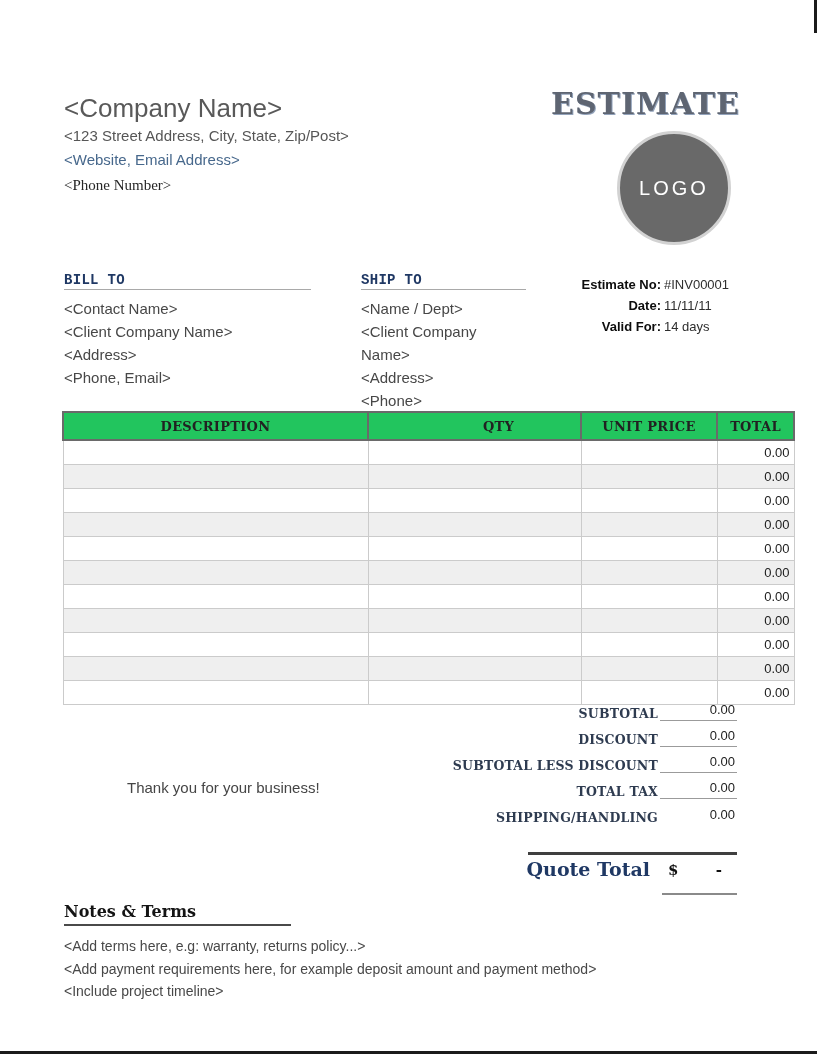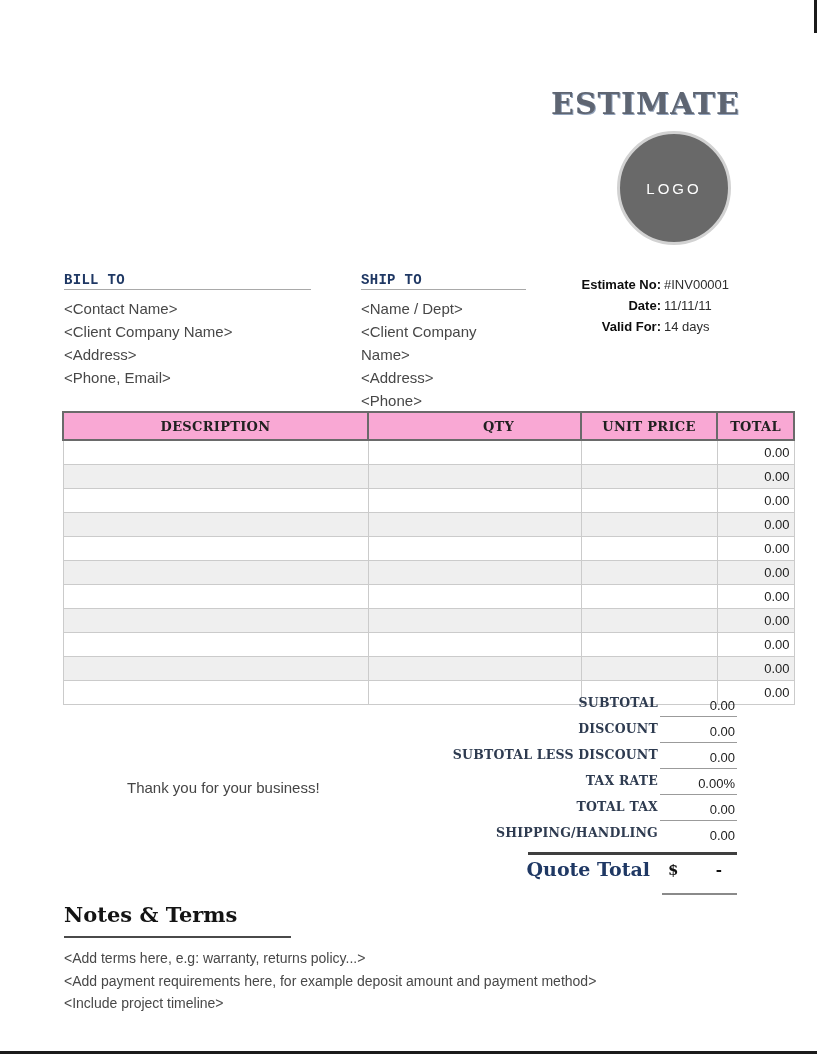--- a/index.html
+++ b/index.html
@@ -16,84 +16,90 @@
   .company-address{font-size:15px;line-height:24px;color:#565656;}
   .company-website{font-size:15px;line-height:24px;color:#47688c;}
   .company-phone{font-size:15px;line-height:26px;color:#262626;font-family:"Liberation Serif",serif;}
 
   
   .estimate-title{position:absolute;right:77px;top:86px;font-family:"DejaVu Serif",serif;
                   font-weight:bold;font-size:30px;letter-spacing:1px;color:#5e6572;
                   text-shadow:1px 1px 0 #93a3bb;}
   .logo-circle{position:absolute;left:617px;top:131px;width:108px;height:108px;border-radius:50%;
                background:#696969;border:3px solid #d2d2d2;display:flex;align-items:center;justify-content:center;}
-  .logo-text{color:#ffffff;font-size:15px;letter-spacing:3px;font-family:"Liberation Sans",sans-serif;}
+  .logo-text{color:#ffffff;font-size:20px;letter-spacing:3px;font-family:"Liberation Sans",sans-serif;}
 
   
   .party{position:absolute;top:272px;}
   .party.bill{left:64px;width:247px;}
   .party.ship{left:361px;width:165px;}
   .party-heading{font-family:Liberation Mono, monospace;font-weight:bold;font-size:14px;color:#1f3864;
                  letter-spacing:0.3px;padding-bottom:1px;border-bottom:1px solid #a9a9a9;}
   .party-lines{margin-top:7px;}
   .party-line{font-size:15px;line-height:23px;color:#474747;}
 
   
   .meta{position:absolute;left:519px;top:274px;width:219px;}
   .meta-row{display:flex;line-height:21px;}
   .meta-label{width:142px;text-align:right;font-family:Liberation Sans, sans-serif;font-weight:bold;
               font-size:13px;color:#0d0d0d;}
   .meta-value{margin-left:3px;flex:1;font-size:13px;color:#2e2e2e;}
 
   
   .items-table{position:absolute;left:62px;top:411px;width:675px;border-collapse:collapse;table-layout:fixed;}
-  .items-table th{height:26px;border:2px solid #6a6a6a;background:#f9a8d4;
+  .items-table th{height:26px;border:2px solid #6a6a6a;background:#22c55e;
                   font-family:"DejaVu Serif",serif;font-weight:bold;font-size:13px;color:#212121;
                   letter-spacing:0.3px;text-align:center;padding:0;}
   .items-table th:nth-child(1){width:303px;}
   .items-table th:nth-child(2){width:163px;padding-left:48px;}
   .items-table th:nth-child(3){width:134px;}
   .items-table th:nth-child(4){width:75px;}
   .items-table td{height:23px;border:1px solid #cbcbcb;font-size:13px;color:#1c1c1c;padding:0;}
   .items-table tr.alt td{background:#efefef;}
   .items-table td.cell-total{text-align:right;padding-right:4px;}
 
   
   .totals{position:absolute;left:300px;top:695px;width:437px;}
-  .totals-row{height:26px;display:flex;justify-content:flex-end;align-items:flex-start;}
+  .totals-row{height:26px;display:flex;justify-content:flex-end;align-items:flex-end;}
   .totals-label{text-align:right;font-family:"DejaVu Serif",serif;font-weight:bold;font-size:12.5px;
                 color:#2e3b50;letter-spacing:0.2px;}
   .totals-value{width:75px;margin-left:2px;text-align:right;padding:3px 2px 3px 0;font-size:13px;color:#1c1c1c;}
   .totals-value.underlined{border-bottom:1px solid #9b9b9b;}
 
   .thank-you{position:absolute;left:127px;top:779px;font-size:15px;color:#454545;}
 
   .quote-divider{position:absolute;left:528px;top:852px;width:209px;height:3px;background:#3f3f3f;}
   .quote-label{position:absolute;left:390px;top:858px;width:260px;text-align:right;
                font-family:"DejaVu Serif",serif;font-weight:bold;font-size:19px;color:#1f3864;}
   .quote-amount{position:absolute;left:668px;top:861px;width:54px;display:flex;justify-content:space-between;
                 font-family:"DejaVu Serif",serif;font-weight:bold;font-size:15px;color:#111111;}
   .quote-underline{position:absolute;left:662px;top:893px;width:75px;height:2px;background:#8a8a8a;}
 
   
   .notes{position:absolute;left:64px;top:902px;width:700px;}
-  .notes-heading{font-family:"DejaVu Serif",serif;font-weight:bold;font-size:21px;color:#141414;
-                 width:227px;padding-bottom:9px;border-bottom:2px solid #4a4a4a;}
+  .notes-heading{font-family:"DejaVu Serif",serif;font-weight:bold;font-size:16px;color:#141414;
+                 width:227px;padding-bottom:3px;border-bottom:2px solid #4a4a4a;}
   .notes-line{font-size:14px;color:#484848;}
   .notes-line.l1{margin-top:7px;}
   .notes-line.l2{margin-top:12px;}
   .notes-line.l3{margin-top:6px;}
 </style>
 </head>
 <body>
 
 <div class="page">
 
   <div class="top-edge-mark"></div>
 
+  <div class="company-block">
+    <div class="company-name">&lt;Company Name&gt;</div>
+    <div class="company-address">&lt;123 Street Address, City, State, Zip/Post&gt;</div>
+    <div class="company-website">&lt;Website, Email Address&gt;</div>
+    <div class="company-phone">&lt;Phone Number&gt;</div>
+  </div>
 
   <div class="estimate-title">ESTIMATE</div>
 
   <div class="logo-circle">
     <span class="logo-text">LOGO</span>
   </div>
 
   <div class="party bill">
     <div class="party-heading">BILL TO</div>
     <div class="party-lines">
@@ -215,24 +221,20 @@
       </div>
       <div class="totals-row">
         <span class="totals-label">DISCOUNT</span>
         <span class="totals-value underlined">0.00</span>
       </div>
       <div class="totals-row">
         <span class="totals-label">SUBTOTAL LESS DISCOUNT</span>
         <span class="totals-value underlined">0.00</span>
       </div>
       <div class="totals-row">
-        <span class="totals-label">TAX RATE</span>
-        <span class="totals-value underlined">0.00%</span>
-      </div>
-      <div class="totals-row">
         <span class="totals-label">TOTAL TAX</span>
         <span class="totals-value underlined">0.00</span>
       </div>
       <div class="totals-row">
         <span class="totals-label">SHIPPING/HANDLING</span>
         <span class="totals-value">0.00</span>
       </div>
     </div>
 
   <div class="thank-you">Thank you for your business!</div>

